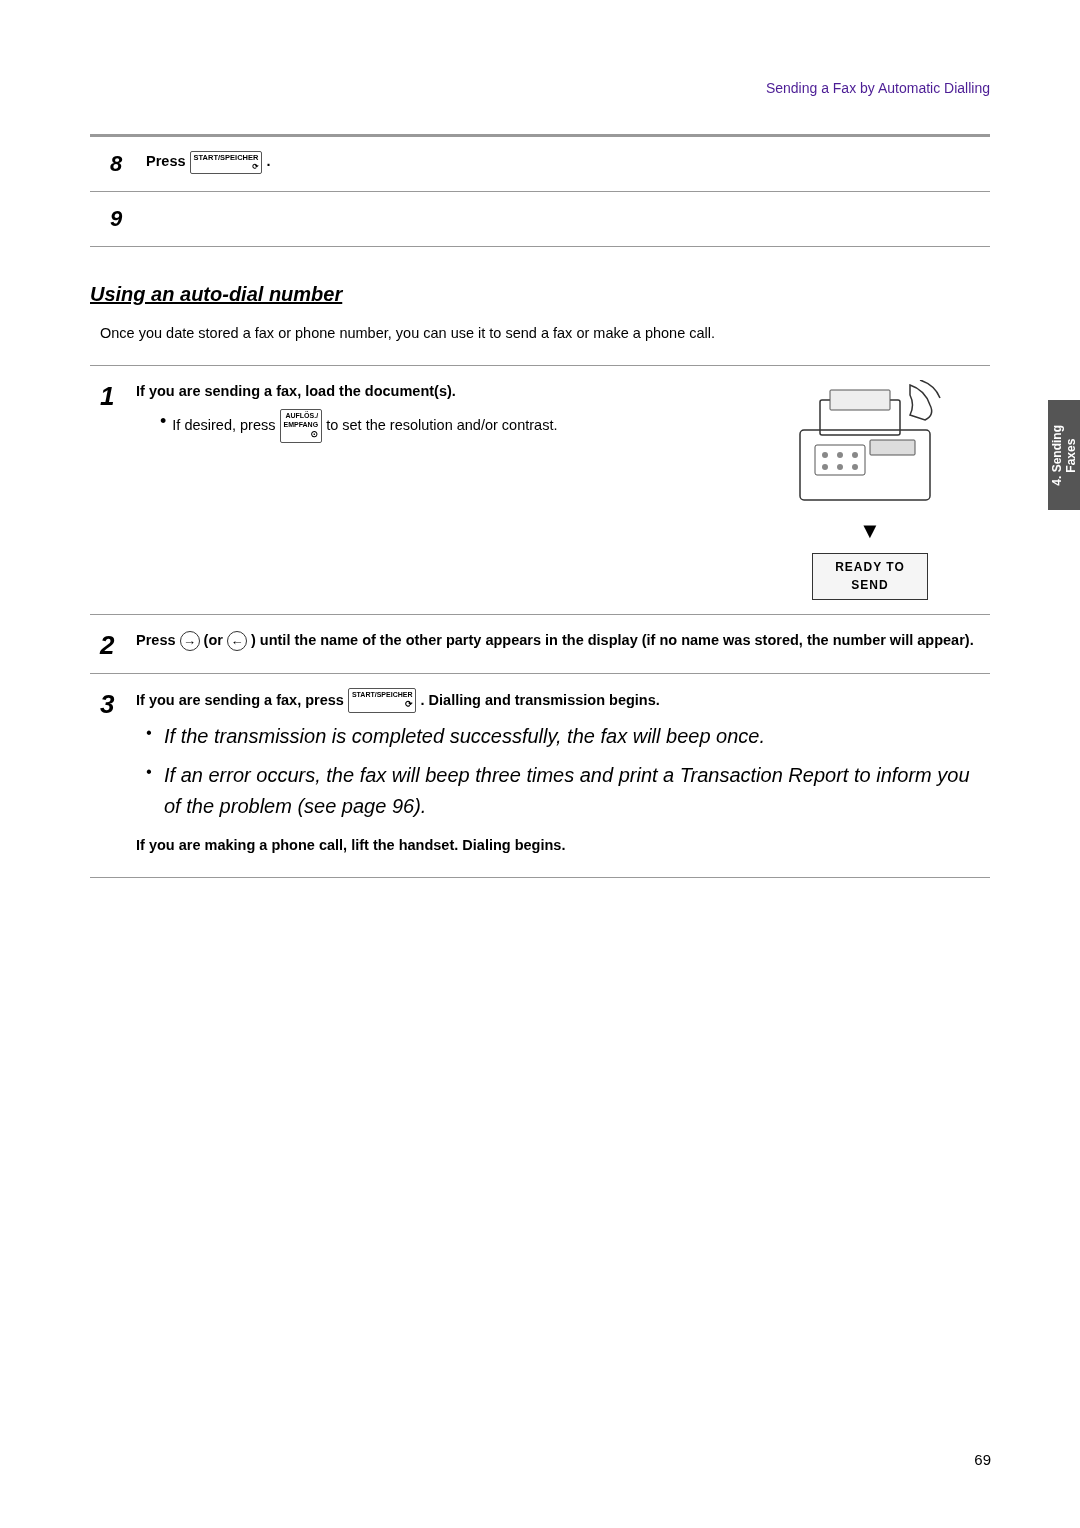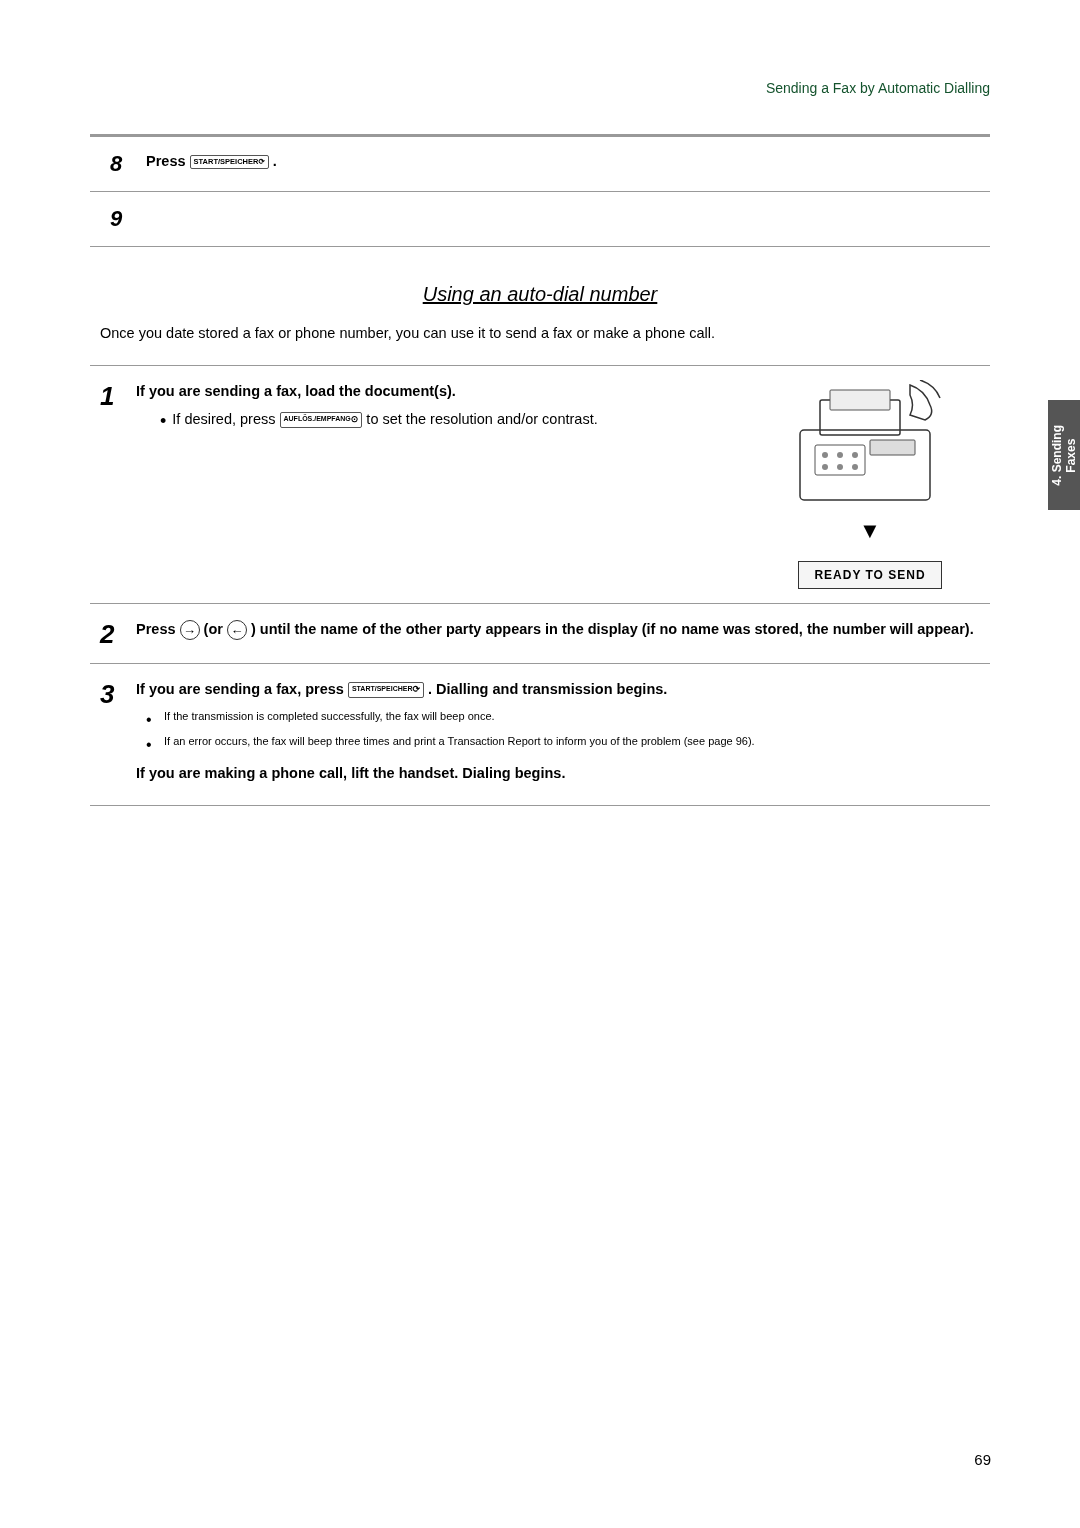--- a/index.html
+++ b/index.html
@@ -18,21 +18,21 @@
     .page-content {
       position: absolute;
       top: 0; left: 0; right: 0; bottom: 0;
       padding: 80px 90px 80px 90px;
     }
 
     
     .page-header {
       text-align: right;
       font-size: 14px;
-      color: #14532d;
+      color: #4c1d95;
       margin-bottom: 30px;
       padding-bottom: 8px;
     }
 
     
     .step-box {
       border-top: 1.5px solid #999;
       border-bottom: 1.5px solid #999;
       padding: 14px 20px;
       margin-bottom: 0;
@@ -61,25 +61,24 @@
       line-height: 1.5;
     }
 
     .step-content strong {
       font-weight: bold;
     }
 
     
     .section-heading {
       font-style: italic;
-      font-weight: normal;
+      font-weight: bold;
       font-size: 20px;
       margin: 36px 0 16px 0;
       text-decoration: underline;
-      text-align: center;
     }
 
     .section-intro {
       font-size: 14.5px;
       line-height: 1.6;
       margin-bottom: 20px;
       padding-left: 10px;
     }
 
     
@@ -120,22 +119,23 @@
     .bullet-list {
       list-style: none;
       padding-left: 10px;
       margin-top: 8px;
     }
 
     .bullet-list li {
       position: relative;
       padding-left: 18px;
       margin-bottom: 8px;
-      font-size: 11px;
+      font-size: 20px;
       line-height: 1.55;
+      font-style: italic;
     }
 
     .bullet-list li::before {
       content: '•';
       position: absolute;
       left: 0;
       font-size: 16px;
     }
 
     
@@ -159,22 +159,21 @@
 
     
     .lcd-display {
       border: 1.5px solid #333;
       padding: 4px 10px;
       font-size: 12px;
       font-weight: bold;
       letter-spacing: 1px;
       text-align: center;
       background: #f5f5f5;
-      margin-top: 8px;
-      width: 144px;
+      width: 116px;
     }
 
     
     .sidebar-tab {
       position: absolute;
       right: 0;
       top: 400px;
       width: 32px;
       height: 110px;
       background: #555;
@@ -226,22 +225,22 @@
     }
 
     .dot {
       margin-top: 3px;
       font-size: 18px;
       line-height: 1;
     }
 
     .inline-key-wrap {
       display: inline-flex;
-      flex-direction: row;
-      align-items: flex-start;
+      flex-direction: column;
+      align-items: flex-end;
       border: 1px solid #555;
       border-radius: 2px;
       padding: 1px 3px;
       font-size: 7.5px;
       font-weight: bold;
       vertical-align: middle;
       line-height: 1.3;
     }
 
     .circle-btn {

